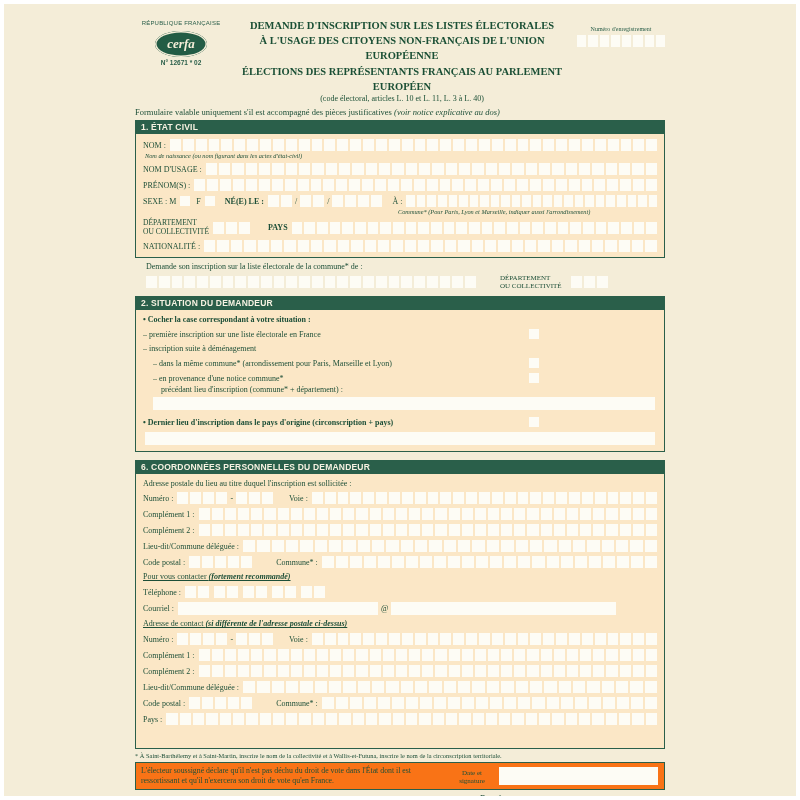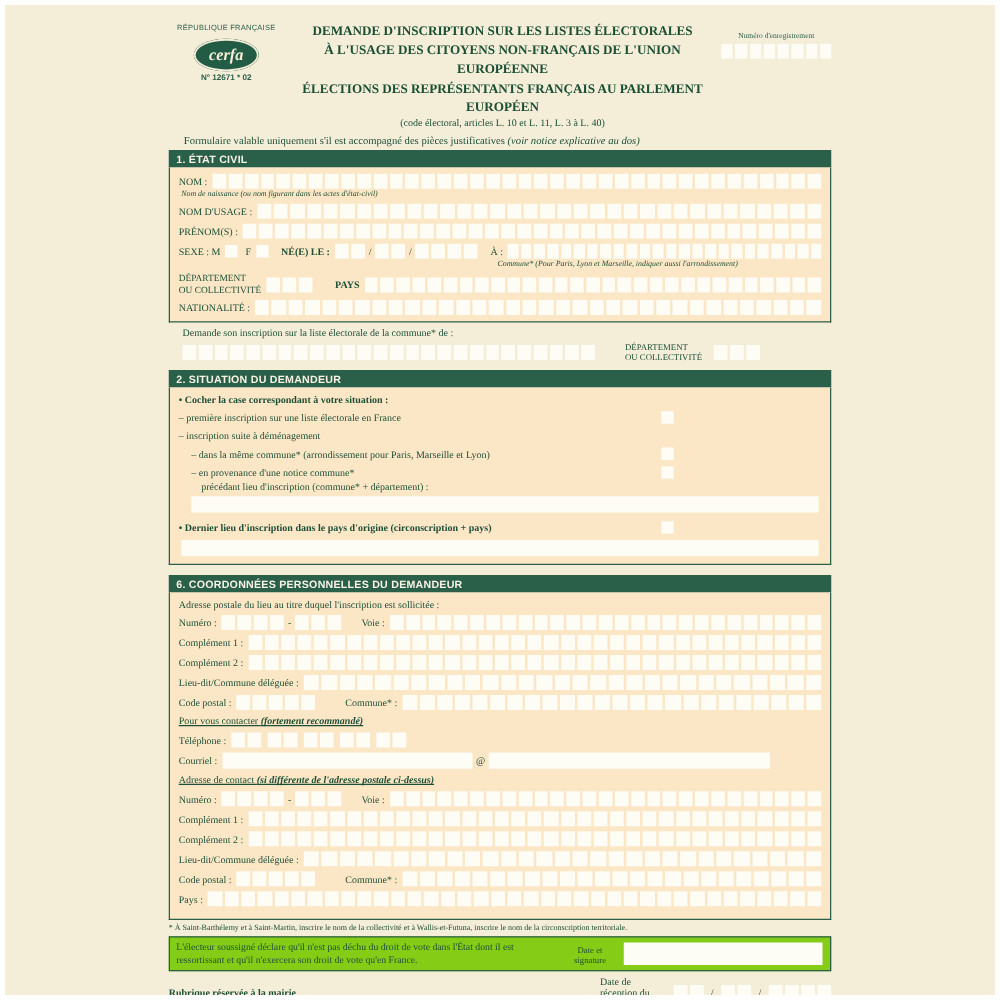--- a/index.html
+++ b/index.html
@@ -15,21 +15,21 @@
     display:flex; align-items:center; justify-content:center; color:#f4edd8;
     font-style:italic; font-weight:bold; font-size:13px; box-shadow: inset 0 0 0 1.5px #f4edd8, inset 0 0 0 3px #235c45; }
   .cerfa-num { font-size:6.5px; font-weight:bold; color:#2a5f4a; font-family:"Liberation Sans",sans-serif; }
   .hdr-center { flex:1; text-align:center; padding:0 6px; }
   .t1 { font-size:10.5px; font-weight:bold; color:#1a4f35; line-height:1.45; }
   .t4 { font-size:8px; color:#1a4f35; }
   .hdr-right { width:88px; text-align:center; padding-top:8px; }
   .reg-label { font-size:6px; color:#2a5f4a; margin-bottom:3px; }
   .reg-boxes { display:flex; gap:1px; justify-content:center; }
 
-  .validity { font-size:8.5px; margin:2px 0 3px 12px; color:#1d4f38; }
+  .validity { font-size:8.5px; margin:2px 0 3px 0; color:#1d4f38; }
   .validity i { font-style:italic; }
 
   
   .secbar { background:#2a5f4a; color:#f7f2e2; font-family:"Liberation Sans",sans-serif;
     font-weight:bold; font-size:8.5px; padding:2px 0 2px 6px; letter-spacing:.2px; }
   .secbody { border:1.5px solid #2a5f4a; border-top:none; background:#fbe7c6; padding:5px 7px 4px 7px; }
 
   .row { display:flex; align-items:center; margin-bottom:4px; }
   .lbl { font-size:8px; white-space:nowrap; margin-right:4px; color:#1d4f38; }
   .lbl2 { font-size:7.5px; line-height:1.15; margin-right:4px; color:#1d4f38; }
@@ -54,21 +54,21 @@
   
   .between { margin:4px 0 6px 11px; }
   .dept-right { display:flex; align-items:center; gap:5px; margin-left:10px; }
   .dept-right .lbl2 { font-size:7px; text-align:left; }
 
   .underline-head { font-size:8px; text-decoration:underline; margin:2px 0 5px 0; }
   .underline-head b i { font-weight:bold; font-style:italic; }
 
   .footnote { font-size:6.4px; margin:3px 0 3px 0; color:#1d4f38; }
 
-  .decl { border:1px solid #2a5f4a; background:#84cc16; display:flex; padding:3px 5px; margin-bottom:4px; }
+  .decl { border:1px solid #2a5f4a; background:#f97316; display:flex; padding:3px 5px; margin-bottom:4px; }
   .decl-text { width:305px; font-size:7.8px; line-height:1.25; }
   .decl-ds { width:52px; font-size:7px; text-align:center; padding-top:3px; }
   .decl-sign { flex:1; background:#fdfcf5; margin:1px; }
 
   .mairie { display:flex; align-items:flex-end; font-size:8px; margin-bottom:4px; }
   .mairie .col1 { width:170px; }
   .mairie .col1 b { display:block; font-size:8px; }
   .mairie .col2 { display:flex; align-items:center; gap:5px; width:175px; }
   .mairie .col3 { display:flex; align-items:center; gap:3px; flex:1; }
 </style>
@@ -880,21 +880,21 @@
             <i></i>
             <i></i>
             <i></i>
             <i></i>
             <i></i>
             <i></i>
             <i></i>
             <i></i>
           </div>
     </div>
-    <div class="row" style="margin-bottom:6px;">
+    <div class="row" style="margin-bottom:19px;">
       <span class="lbl">Pays :</span>
       <div class="boxes">
             <i></i>
             <i></i>
             <i></i>
             <i></i>
             <i></i>
             <i></i>
             <i></i>
             <i></i>

